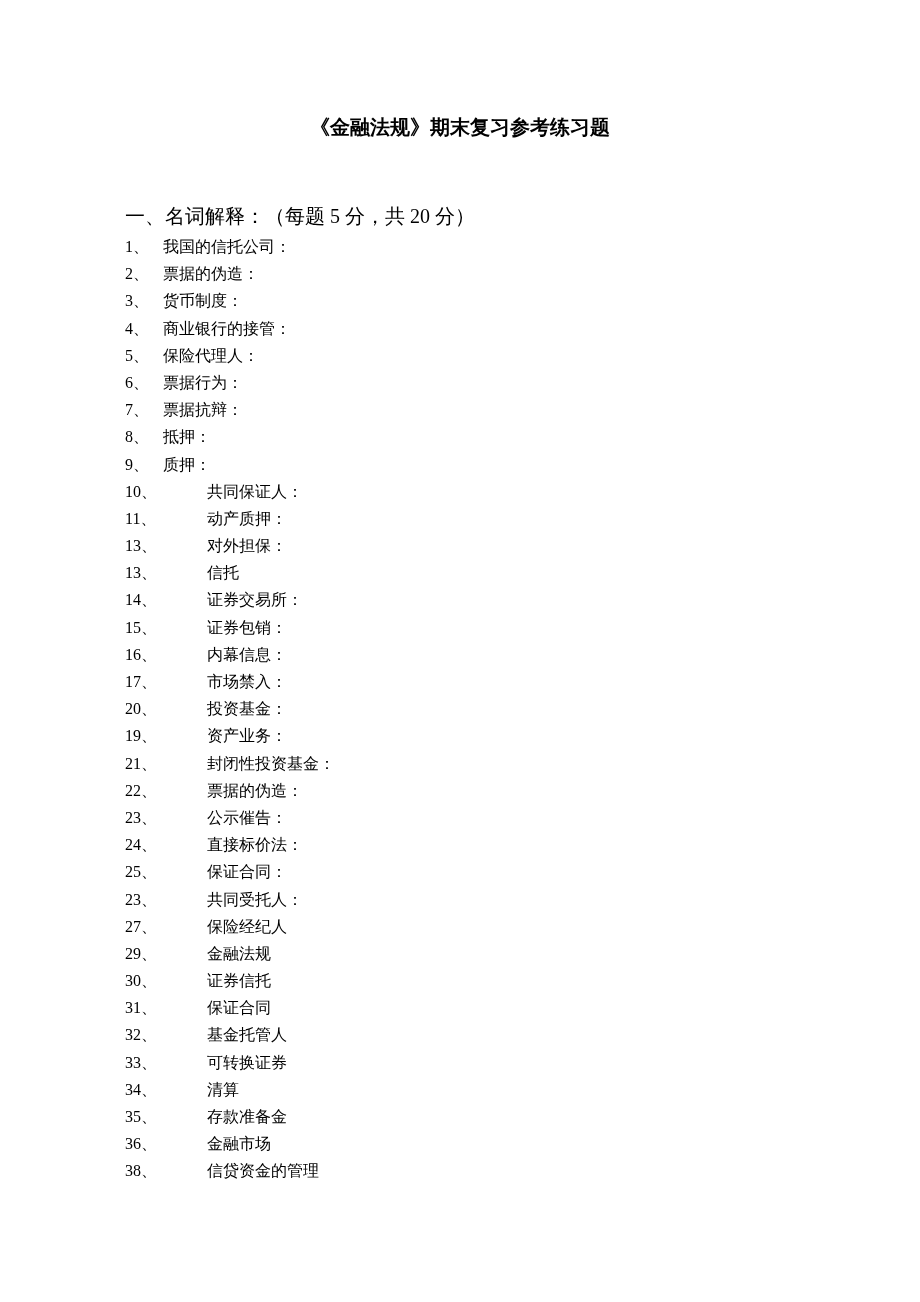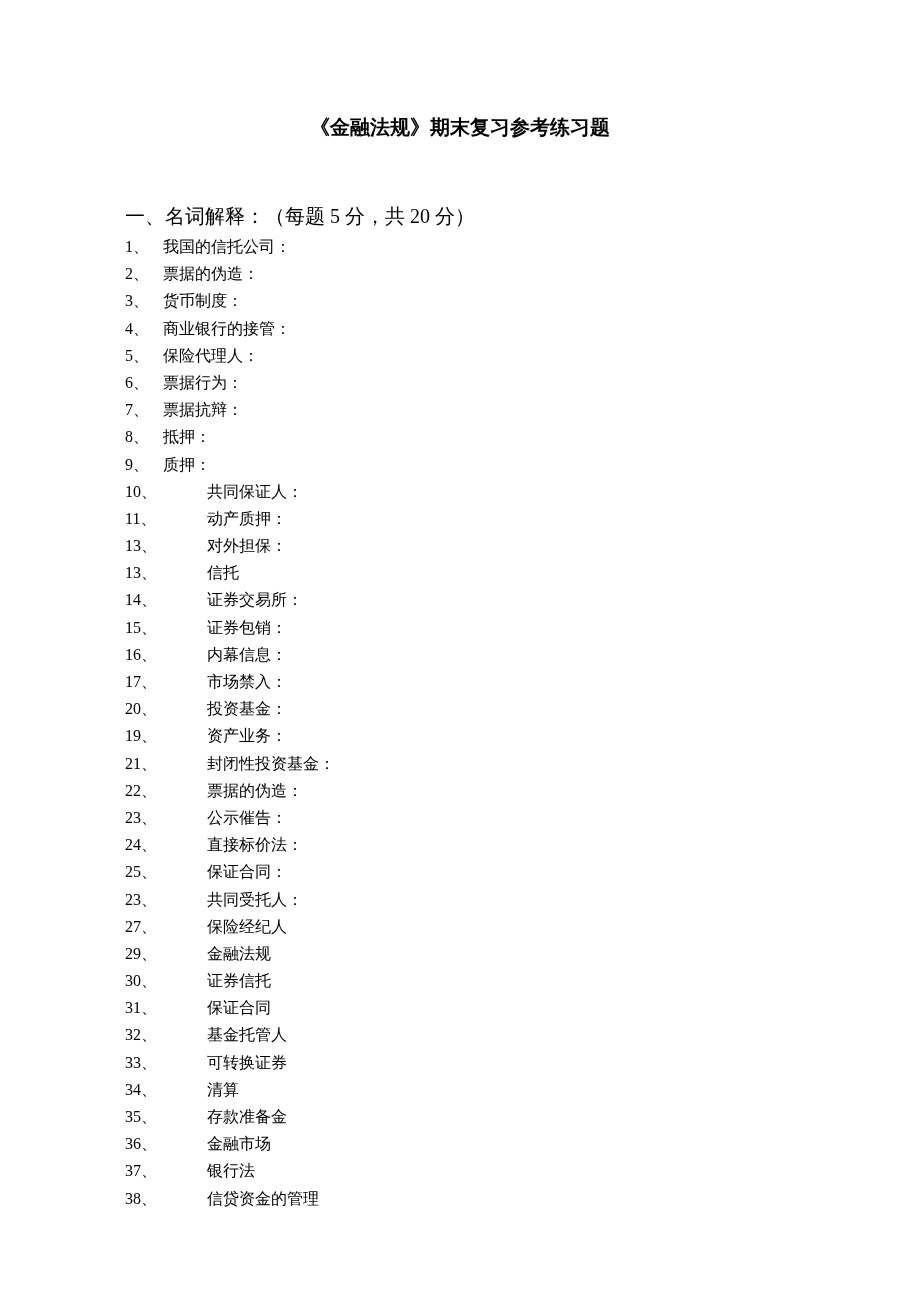--- a/index.html
+++ b/index.html
@@ -176,20 +176,16 @@
     </div>
     <div class="item">
       <span class="num wide">35、</span>
       <span>存款准备金</span>
     </div>
     <div class="item">
       <span class="num wide">36、</span>
       <span>金融市场</span>
     </div>
     <div class="item">
-      <span class="num wide">37、</span>
-      <span>银行法</span>
-    </div>
-    <div class="item">
       <span class="num wide">38、</span>
       <span>信贷资金的管理</span>
     </div>
   </div>
 
 </body></html>

